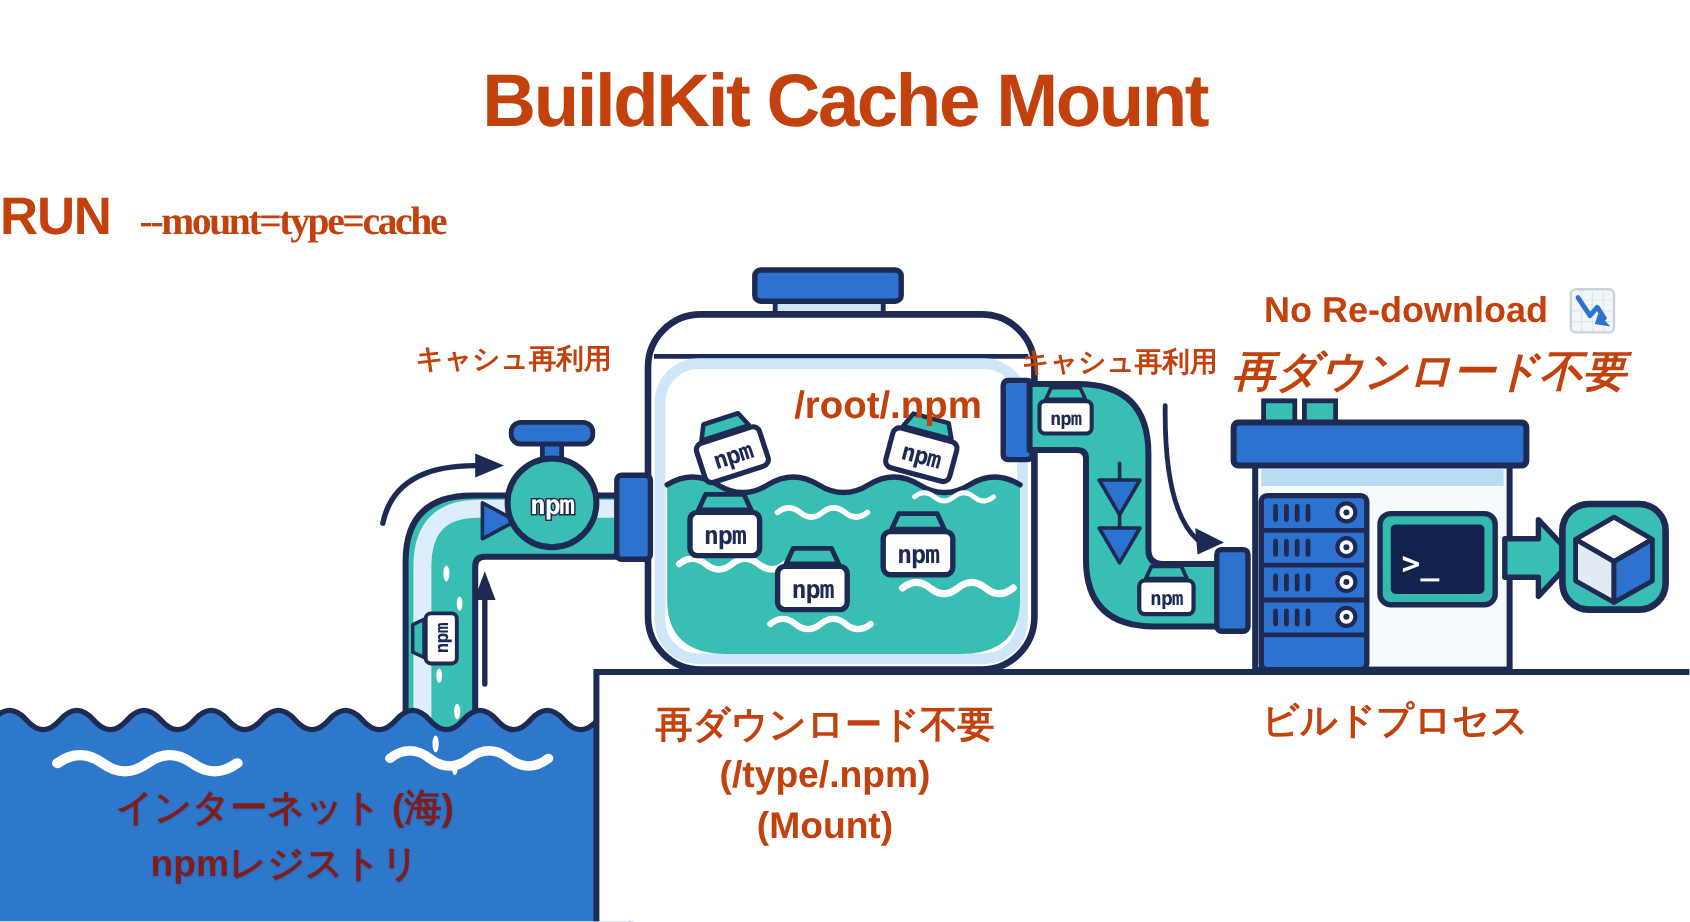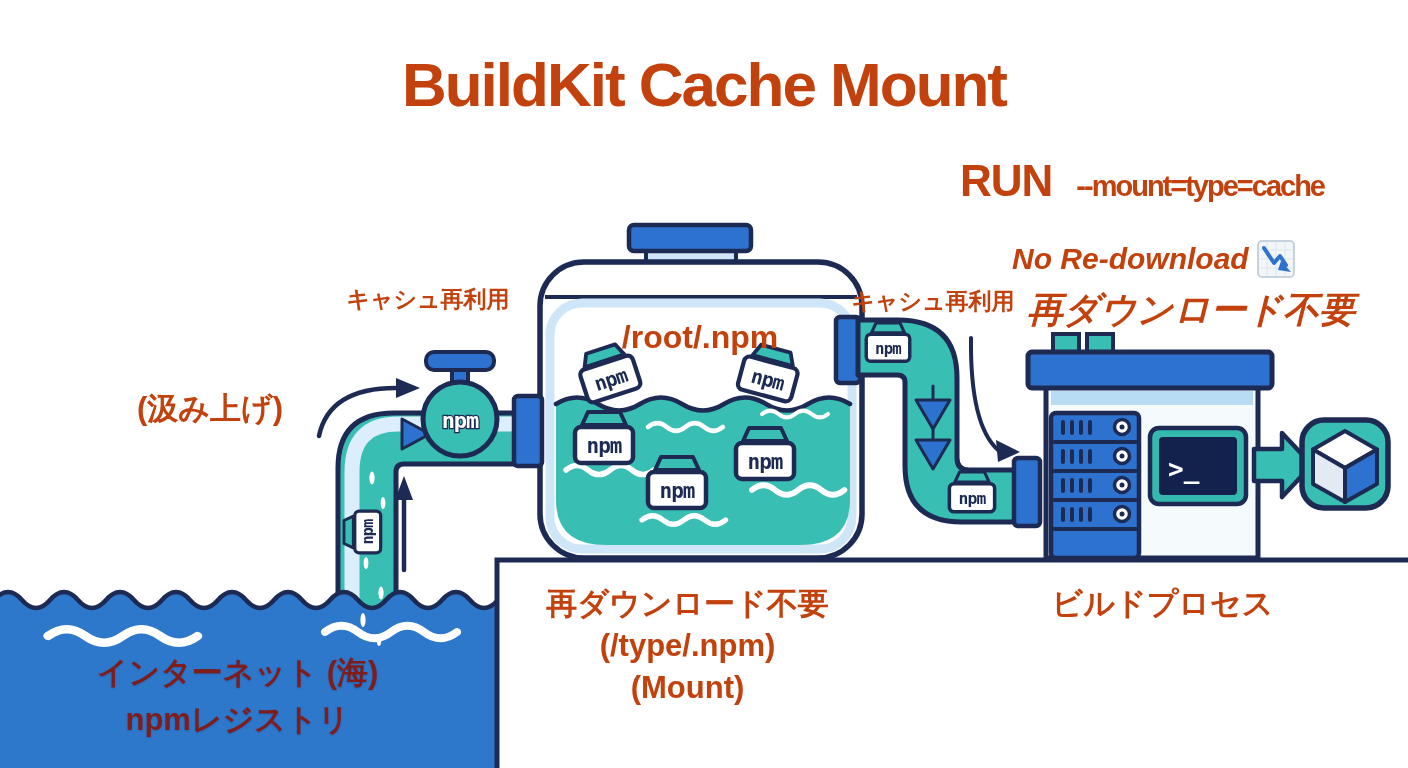--- a/index.html
+++ b/index.html
@@ -3,31 +3,31 @@
 <meta charset="utf-8">
 <style>
   html,body{margin:0;padding:0;background:#ffffff;}
   .canvas{
     position:relative;width:1408px;height:768px;overflow:hidden;background:#ffffff;
     font-family:"Liberation Sans","DejaVu Sans",sans-serif;color:#1d2a54;
   }
   .stage{position:absolute;left:0;top:0;width:1408px;height:768px;}
   .ov{position:absolute;font-weight:bold;color:#c2410c;text-align:center;line-height:1.32;}
   .title{left:0;top:44px;width:1408px;font-size:62px;letter-spacing:-2px;}
-  .subtitle{left:0;top:152px;width:1324px;display:flex;justify-content:flex-end;align-items:baseline;gap:24px;}
+  .subtitle{left:0;top:152px;width:1324px;display:flex;justify-content:flex-start;align-items:baseline;gap:24px;}
   .subtitle .kw{font-size:44px;letter-spacing:-1px;}
-  .subtitle .flag{font-family:Liberation Sans, sans-serif;font-size:29px;letter-spacing:-2px;}
+  .subtitle .flag{font-family:Liberation Serif, serif;font-size:33px;letter-spacing:-2px;}
   .lbl-download{left:55px;top:388px;width:310px;font-size:31px;line-height:1.38;}
   .lbl-reuse-left{left:338px;top:284px;width:180px;font-size:23px;white-space:nowrap;}
   .lbl-reuse-right{left:843px;top:286px;width:180px;font-size:23px;white-space:nowrap;}
-  .lbl-noredl{left:1012px;top:238px;width:336px;display:flex;justify-content:flex-start;align-items:center;gap:6px;font-size:30px;white-space:nowrap;font-style:italic;}
+  .lbl-noredl{left:1012px;top:238px;width:336px;display:flex;justify-content:flex-end;align-items:center;gap:16px;font-size:30px;white-space:nowrap;}
   .lbl-noredl-ja{left:1026px;top:286px;width:330px;font-size:36px;white-space:nowrap;font-style:italic;}
-  .lbl-tankpath{left:555px;top:316px;width:290px;font-size:32px;}
+  .lbl-tankpath{left:555px;top:316px;width:290px;font-size:32px;padding-left:40px;}
   .lbl-cachemount{left:495px;top:583px;width:385px;font-size:31px;line-height:1.35;}
-  .lbl-buildproc{left:995px;top:583px;width:335px;font-size:31px;line-height:1.35;}
+  .lbl-buildproc{left:995px;top:583px;width:335px;font-size:31px;line-height:1.35;font-family:Liberation Mono, monospace;}
   .lbl-ocean{left:15px;top:650px;width:445px;font-size:31px;line-height:1.5;color:#7f1d1d;text-shadow:0 1px 2px rgba(20,40,90,.25);}
   .wsq{stroke:#ffffff;stroke-width:5.5;fill:none;stroke-linecap:round;}
 </style>
 </head>
 <body>
 
 <div class="canvas">
 
   <svg class="stage" viewBox="0 0 1408 768">
     <defs>
@@ -181,21 +181,20 @@
   </svg>
 
   <div class="ov title">BuildKit Cache Mount</div>
 
   <div class="ov subtitle">
     <span class="kw">RUN</span>
     <span class="flag">--mount=type=cache</span>
   </div>
 
   <div class="ov lbl-download">
-    <div>(汲み上げ)</div>
   </div>
 
   <div class="ov lbl-reuse-left">キャシュ再利用</div>
   <div class="ov lbl-reuse-right">キャシュ再利用</div>
 
   <div class="ov lbl-noredl">
     <span>No Re-download</span>
     <svg width="42" height="42" viewBox="0 0 42 42">
       <rect x="3" y="3" width="36" height="36" rx="4" fill="#f3f6f9" stroke="#c6d3de" stroke-width="2"></rect>
       <g stroke="#dde5ec" stroke-width="1">

